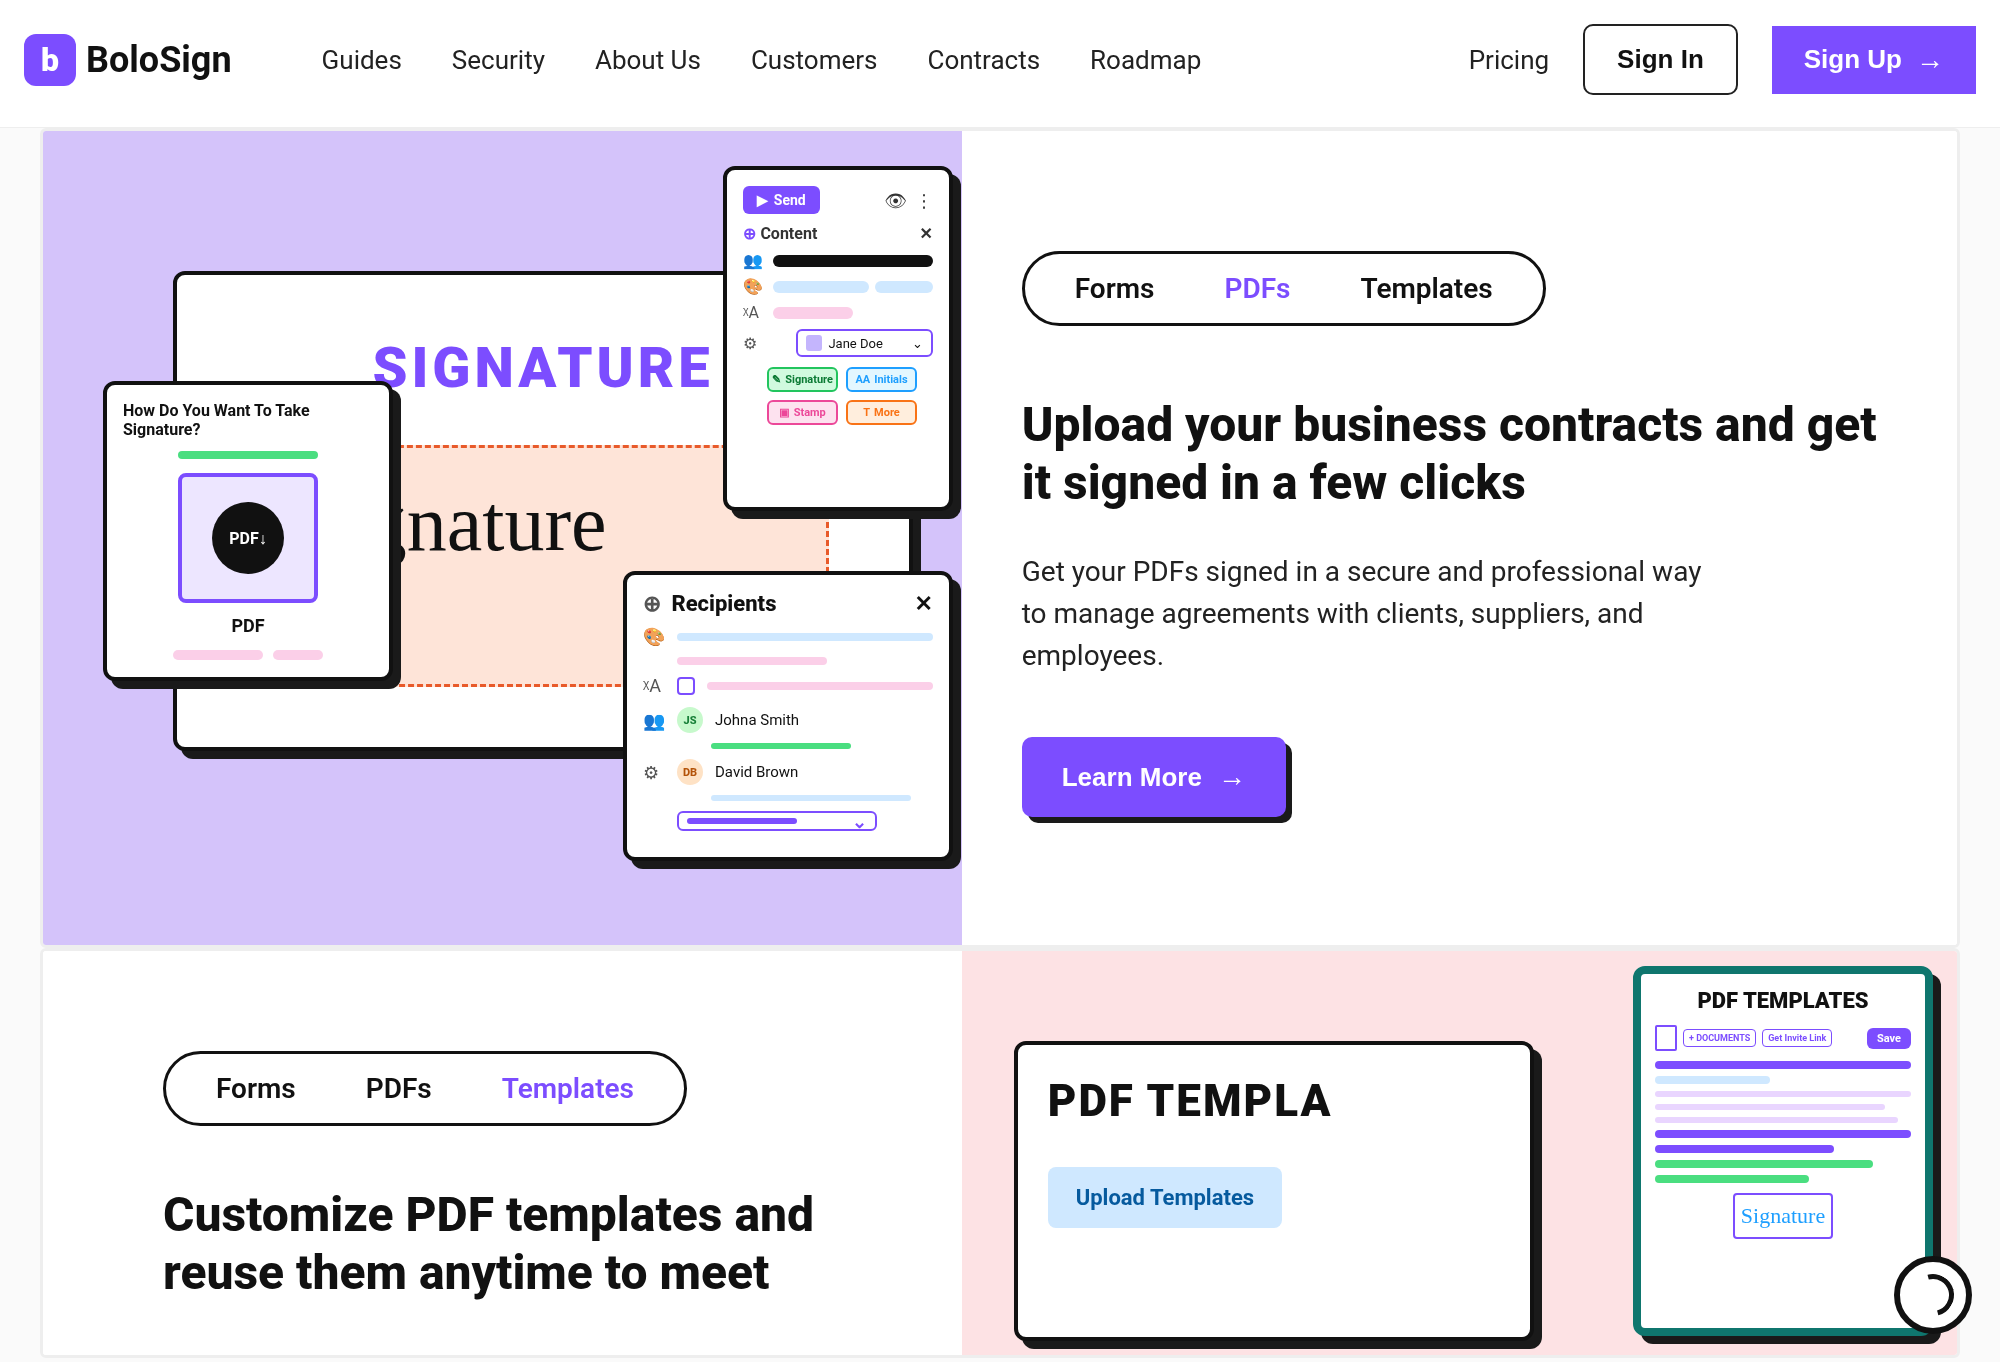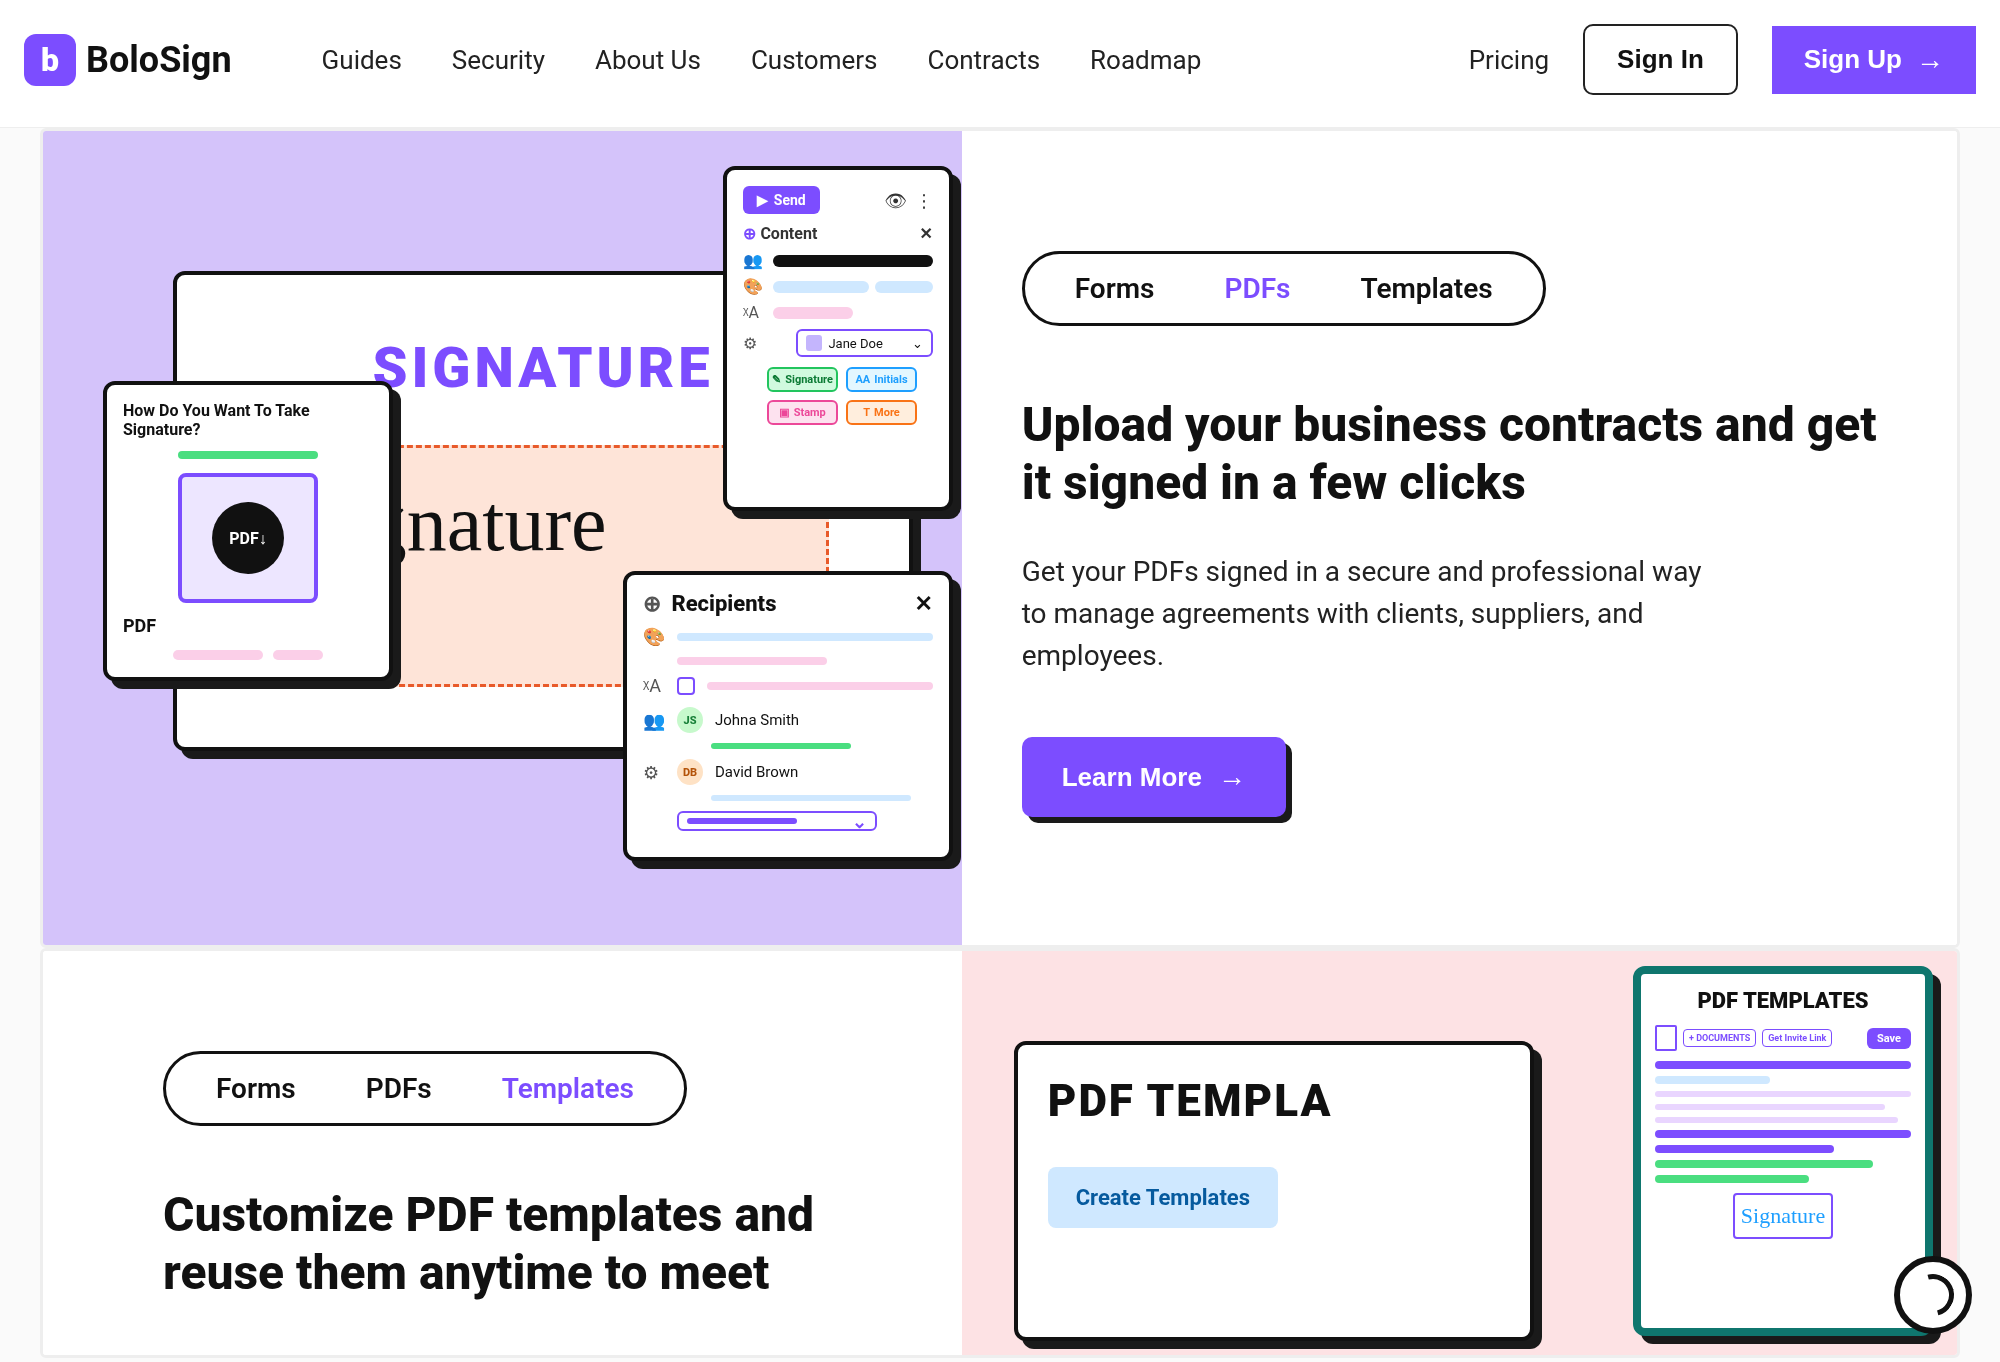--- a/index.html
+++ b/index.html
@@ -138,21 +138,21 @@
   .card-pdf { top:250px; left:60px; width:290px; height:300px; }
   .card-pdf h4 { font-size:16px; font-weight:700; margin-bottom:12px; }
   .green-bar { height:8px; background:#4ADE80; border-radius:4px; margin:4px auto 14px auto; width:140px; }
   .pdf-box {
     width:140px; height:130px; margin:0 auto;
     border:4px solid #7C4DFF; border-radius:8px;
     background:#EDE6FF;
     display:flex; align-items:center; justify-content:center;
   }
   .pdf-circle { width:72px; height:72px; border-radius:50%; background:#111; color:#fff; display:flex; align-items:center; justify-content:center; font-size:16px; font-weight:700; }
-  .pdf-label { font-weight:700; margin-top:12px; font-size:18px; }
+  .pdf-label { text-align:center; font-weight:700; margin-top:12px; font-size:18px; }
   .pink-bars { display:flex; gap:10px; justify-content:center; margin-top:14px; }
   .pink-bars div { height:10px; background:#FBCFE8; border-radius:5px; }
 
   .card-content { top:30px; right:-290px; left:auto; width:230px; height:345px; }
   .send-row { display:flex; align-items:center; justify-content:space-between; margin-bottom:10px; }
   .send-btn { background:#7C4DFF; color:#fff; display:flex; align-items:center; gap:6px; padding:6px 14px; border-radius:6px; font-weight:700; font-size:14px; }
   .eye-more { display:flex; gap:8px; color:#333; font-size:18px; }
   .content-head { display:flex; align-items:center; justify-content:space-between; color:#333; font-weight:700; font-size:16px; margin-bottom:8px; }
   .plus-ic { color:#7C4DFF; font-weight:900; }
   .side-row { display:flex; align-items:center; gap:10px; margin:7px 0; }
@@ -390,21 +390,21 @@
         <span>Forms</span>
         <span>PDFs</span>
         <span class="active">Templates</span>
       </div>
       <h2 class="section-title" style="margin-top:60px;">Customize PDF templates and reuse them anytime to meet</h2>
     </div>
 
     <div class="tpl-right">
       <div class="tpl-big">
         <div class="tpl-big-title">PDF TEMPLA</div>
-        <div class="tpl-create">Create Templates</div>
+        <div class="tpl-create">Upload Templates</div>
       </div>
 
       <div class="tpl-card" style="right:24px;">
         <h3>PDF TEMPLATES</h3>
         <div class="tpl-tools">
           <div class="doc-ic"></div>
           <div class="d-btn">+ DOCUMENTS</div>
           <div class="d-btn">Get Invite Link</div>
           <div class="save-btn">Save</div>
         </div>

